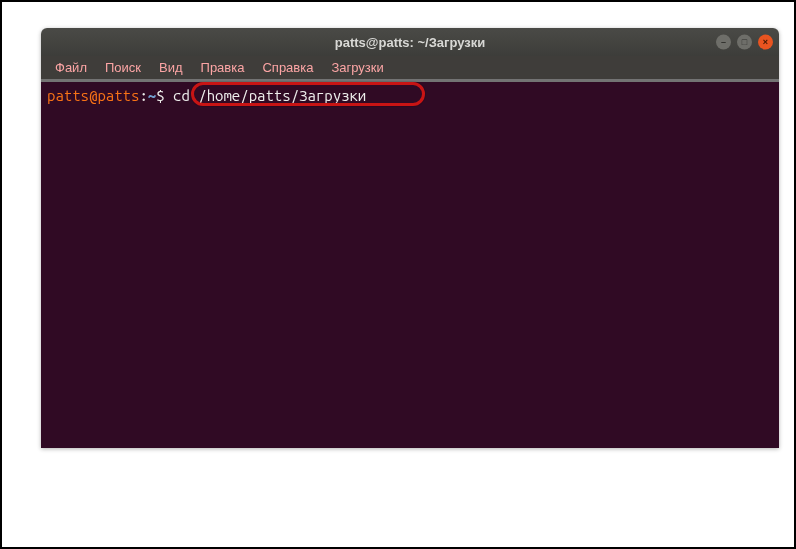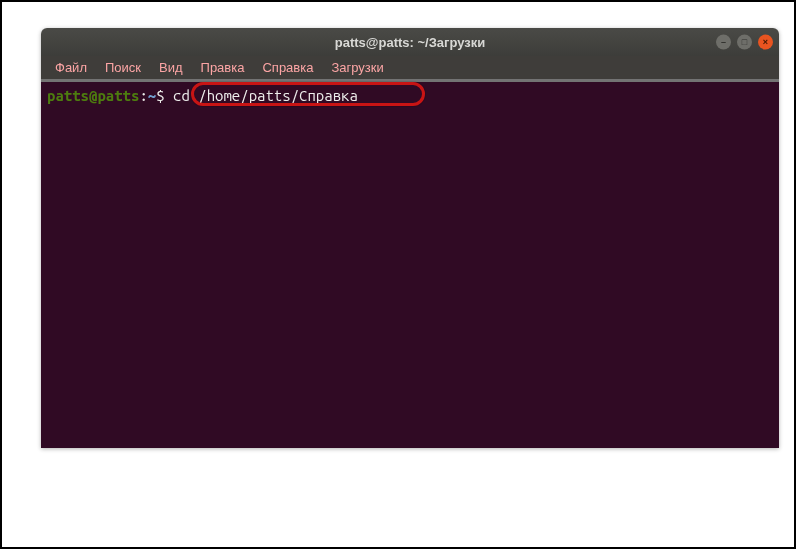--- a/index.html
+++ b/index.html
@@ -84,21 +84,21 @@
     font-family: "Ubuntu Mono","DejaVu Sans Mono",monospace;
     font-size: 15px;
     line-height: 19px;
     color: #eeeeec;
     position: relative;
   }
   .term-line {
     white-space: pre;
     position: relative;
   }
-  .prompt-user { color: #4d7c0f; font-weight: bold; }
+  .prompt-user { color: #f97316; font-weight: normal; }
   .prompt-path { color: #729fcf; font-weight: bold; }
   .prompt-dollar { color: #eeeeec; }
   .cmd-text { color: #eeeeec; }
   .highlight-capsule {
     position: absolute;
     border: 3px solid #c81414;
     border-radius: 12px;
     pointer-events: none;
     height: 24px;
     box-shadow: 0 0 0 1px rgba(0,0,0,0.1);
@@ -137,20 +137,20 @@
       <div class="menu-item"><span>Файл</span></div>
       <div class="menu-item"><span>Поиск</span></div>
       <div class="menu-item"><span>Вид</span></div>
       <div class="menu-item"><span>Правка</span></div>
       <div class="menu-item"><span>Справка</span></div>
       <div class="menu-item"><span>Загрузки</span></div>
     </div>
 
     <div class="terminal">
 
-      <div class="term-line"><span class="prompt-user">patts@patts</span><span class="prompt-dollar">:</span><span class="prompt-path">~</span><span class="prompt-dollar">$ </span><span class="cmd-text">cd /home/patts/Справка</span></div>
+      <div class="term-line"><span class="prompt-user">patts@patts</span><span class="prompt-dollar">:</span><span class="prompt-path">~</span><span class="prompt-dollar">$ </span><span class="cmd-text">cd /home/patts/Загрузки</span></div>
 
 
       <div class="highlight-capsule" style="top:0px;left:150px;width:234px;"></div>
     </div>
 
   </div>
 </div>
 
 </body></html>

